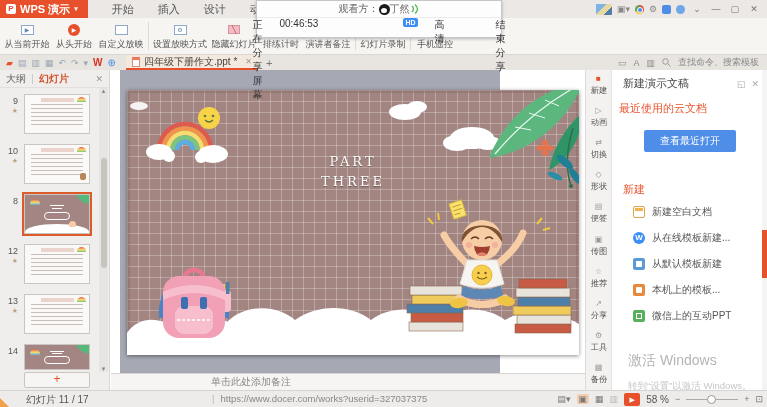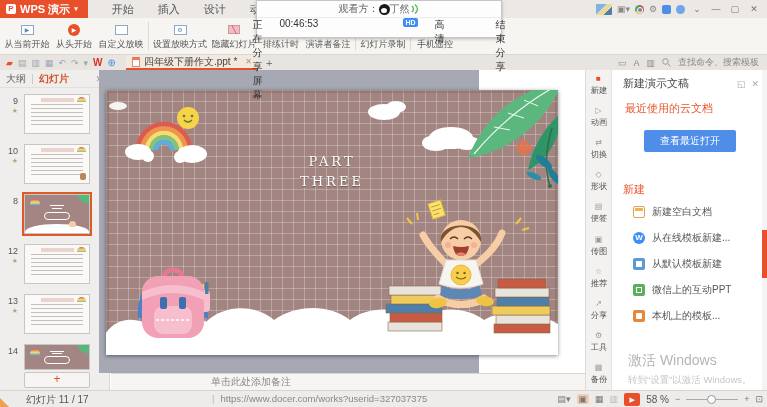--- a/index.html
+++ b/index.html
@@ -85,21 +85,21 @@
   .tmc{position:absolute;bottom:0;left:0;width:100%;height:9px;background:#fff;border-radius:60% 60% 0 0/100% 100% 0 0}
   .tmb{position:absolute;right:13px;bottom:5px;width:7px;height:7px;border-radius:50%;background:#F7CDA6}
   .tmb:after{content:"";position:absolute;left:-1px;top:6px;width:9px;height:5px;background:#fff;border-radius:2px}
   .lp-scroll{position:absolute;right:1px;top:18px;width:9px;height:284px;background:#E7E4E1}
   .lp-scroll .ar{position:absolute;left:0;width:9px;text-align:center;font-size:6px;color:#888}
   .lp-thumbbar{position:absolute;left:1.5px;top:70px;width:6px;height:110px;background:#C8C4C0;border-radius:3px}
   .addslide{position:absolute;left:24px;top:302px;width:66px;height:16px;border:1px solid #C8C5C1;background:#F7F5F3;border-radius:2px;
     color:#E8502B;font-size:12px;line-height:13px;text-align:center}
 
   
-  .canvas{position:absolute;left:99px;top:70px;width:380px;height:303px;background:#A6A9B4}
+  .canvas{position:absolute;left:120px;top:70px;width:380px;height:303px;background:#A6A9B4}
   .slide{position:absolute;left:7px;top:20px;width:452px;height:265px;background-color:#A28581;box-shadow:0 1px 4px rgba(0,0,0,.45), inset 0 0 0 3px rgba(125,95,90,.35);
     background-image:linear-gradient(rgba(255,255,255,.26) 1px,transparent 1px),linear-gradient(90deg,rgba(255,255,255,.26) 1px,transparent 1px);background-size:11px 11px}
   .scene{position:absolute;inset:0}
   .part{position:absolute;left:0;width:100%;text-align:center;color:#FDFDFB;font-family:"DejaVu Serif",serif;font-size:13px;letter-spacing:3px;text-shadow:0 1px 1px rgba(0,0,0,.35)}
   .p1{top:64px}.p2{top:84px}
   .capsule{position:absolute;left:50%;top:118px;transform:translateX(-50%);min-width:140px;height:27px;border:2px solid #FFF;border-radius:15px;
     box-shadow:0 1px 2px rgba(0,0,0,.3), inset 0 0 0 1px rgba(0,0,0,.12);color:#fff;font-size:15px;letter-spacing:6px;line-height:24px;text-align:center;padding:0 10px 0 16px;white-space:nowrap}
 
   
   .notes{position:absolute;left:111px;top:373px;width:474px;height:17px;background:#F7F5F3;border-top:1px solid #D8D5D2;
@@ -111,33 +111,33 @@
   .sitem{display:flex;flex-direction:column;align-items:center;gap:1px}
   .sicon{font-size:8px;color:#999;line-height:9px}
   .sitem.on .sicon{color:#E8502B}
   .slabel{font-size:9px;color:#555;transform:scale(.92)}
 
   
   .rpanel{position:absolute;left:613px;top:70px;width:154px;height:320px;background:#fff}
   .rp-h{display:flex;align-items:center;padding:6px 8px 4px 10px;font-size:11px;color:#444}
   .rp-h .ics{margin-left:auto;color:#AAA;font-size:9px;display:flex;gap:6px}
   .orange{color:#E8552E}
-  .rp-recent{padding:6px 12px 0;font-size:11px}
+  .rp-recent{padding:6px 6px 0;font-size:11px}
   .rp-btn{display:block;width:92px;height:22px;margin:14px auto 0;background:#4E8EE8;color:#fff;font-size:10px;line-height:22px;text-align:center;border-radius:2px}
   .rp-new{padding:30px 10px 2px;font-size:11px}
   .rp-item{display:flex;align-items:center;gap:7px;padding:6px 0 6px 20px;font-size:10px;color:#555}
   .pic{width:12px;height:12px;flex:0 0 12px;border-radius:2px;position:relative}
   .pi1{background:#fff;border:1px solid #E0A44B}.pi1:after{content:"";position:absolute;left:1px;top:1px;right:1px;height:3px;background:#F2B24E}
   .pi2{background:#3E8EF7;border-radius:50%;color:#fff;font-size:8px;font-weight:bold;line-height:12px;text-align:center}
   .pi3{background:#5B9BD5}.pi3:after{content:"";position:absolute;inset:3px;background:#fff}
   .pi4{background:#E8883B}.pi4:after{content:"";position:absolute;inset:3px;background:#fff;border-radius:1px}
   .pi5{background:#58B05C}.pi5:after{content:"";position:absolute;inset:3px;border:1px solid #fff}
   .activate{position:absolute;left:15px;top:282px;color:#B5B5B5}
   .activate .a1{font-size:14px}
-  .activate .a2{font-size:9.5px;color:#C6C6C6;margin-top:4px}
+  .activate .a2{font-size:9.5px;color:#C6C6C6;margin-top:10px}
   .rp-scroll{position:absolute;left:762px;top:70px;width:5px;height:320px;background:#F4F4F4}
   .rp-scroll .th{position:absolute;left:0;top:160px;width:5px;height:48px;background:#E8502B}
 
   
   .status{position:absolute;left:0;top:390px;width:767px;height:17px;background:#EEECEA;border-top:1px solid #D6D3D0;font-size:10px;color:#555}
   .corner{position:absolute;left:0;bottom:0;width:0;height:0;border-bottom:9px solid #F0A24A;border-right:9px solid transparent}
   .st-counter{position:absolute;left:26px;top:2px}
   .st-url{position:absolute;left:212px;top:2px;color:#888;font-size:9.5px}
   .st-url .bar{color:#BBB;margin-right:6px}
   .st-right{position:absolute;right:4px;top:0;height:16px;display:flex;align-items:center;gap:6px}
@@ -570,26 +570,26 @@
       </div>
     <div class="rp-item">
       <span class="pic pi2">W</span>
         <span>从在线模板新建...</span>
       </div>
     <div class="rp-item">
       <span class="pic pi3"></span>
         <span>从默认模板新建</span>
       </div>
     <div class="rp-item">
+      <span class="pic pi4"></span>
+        <span>本机上的模板...</span>
+      </div>
+    <div class="rp-item">
       <span class="pic pi5"></span>
         <span>微信上的互动PPT</span>
-      </div>
-    <div class="rp-item">
-      <span class="pic pi4"></span>
-        <span>本机上的模板...</span>
       </div>
     <div class="activate">
       <div class="a1">激活 Windows</div>
       <div class="a2">转到“设置”以激活 Windows。</div>
     </div>
   </div>
   <div class="rp-scroll">
       <div class="th"></div>
     </div>
 

